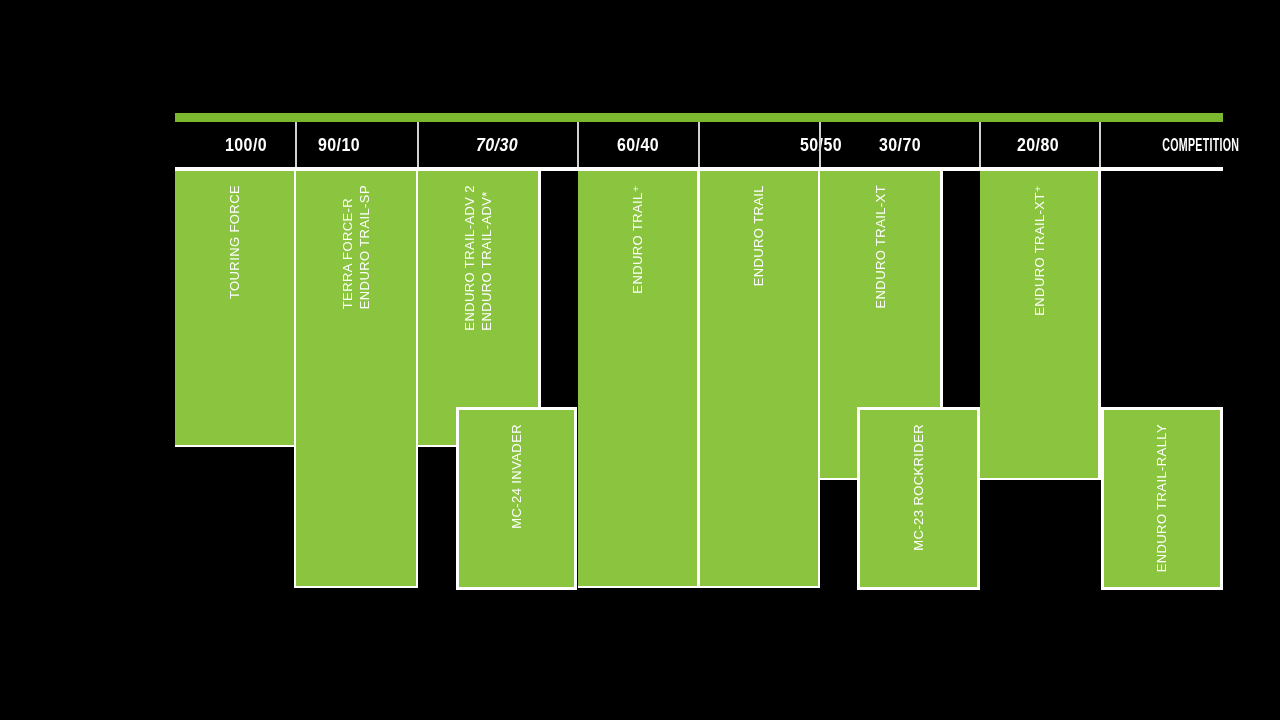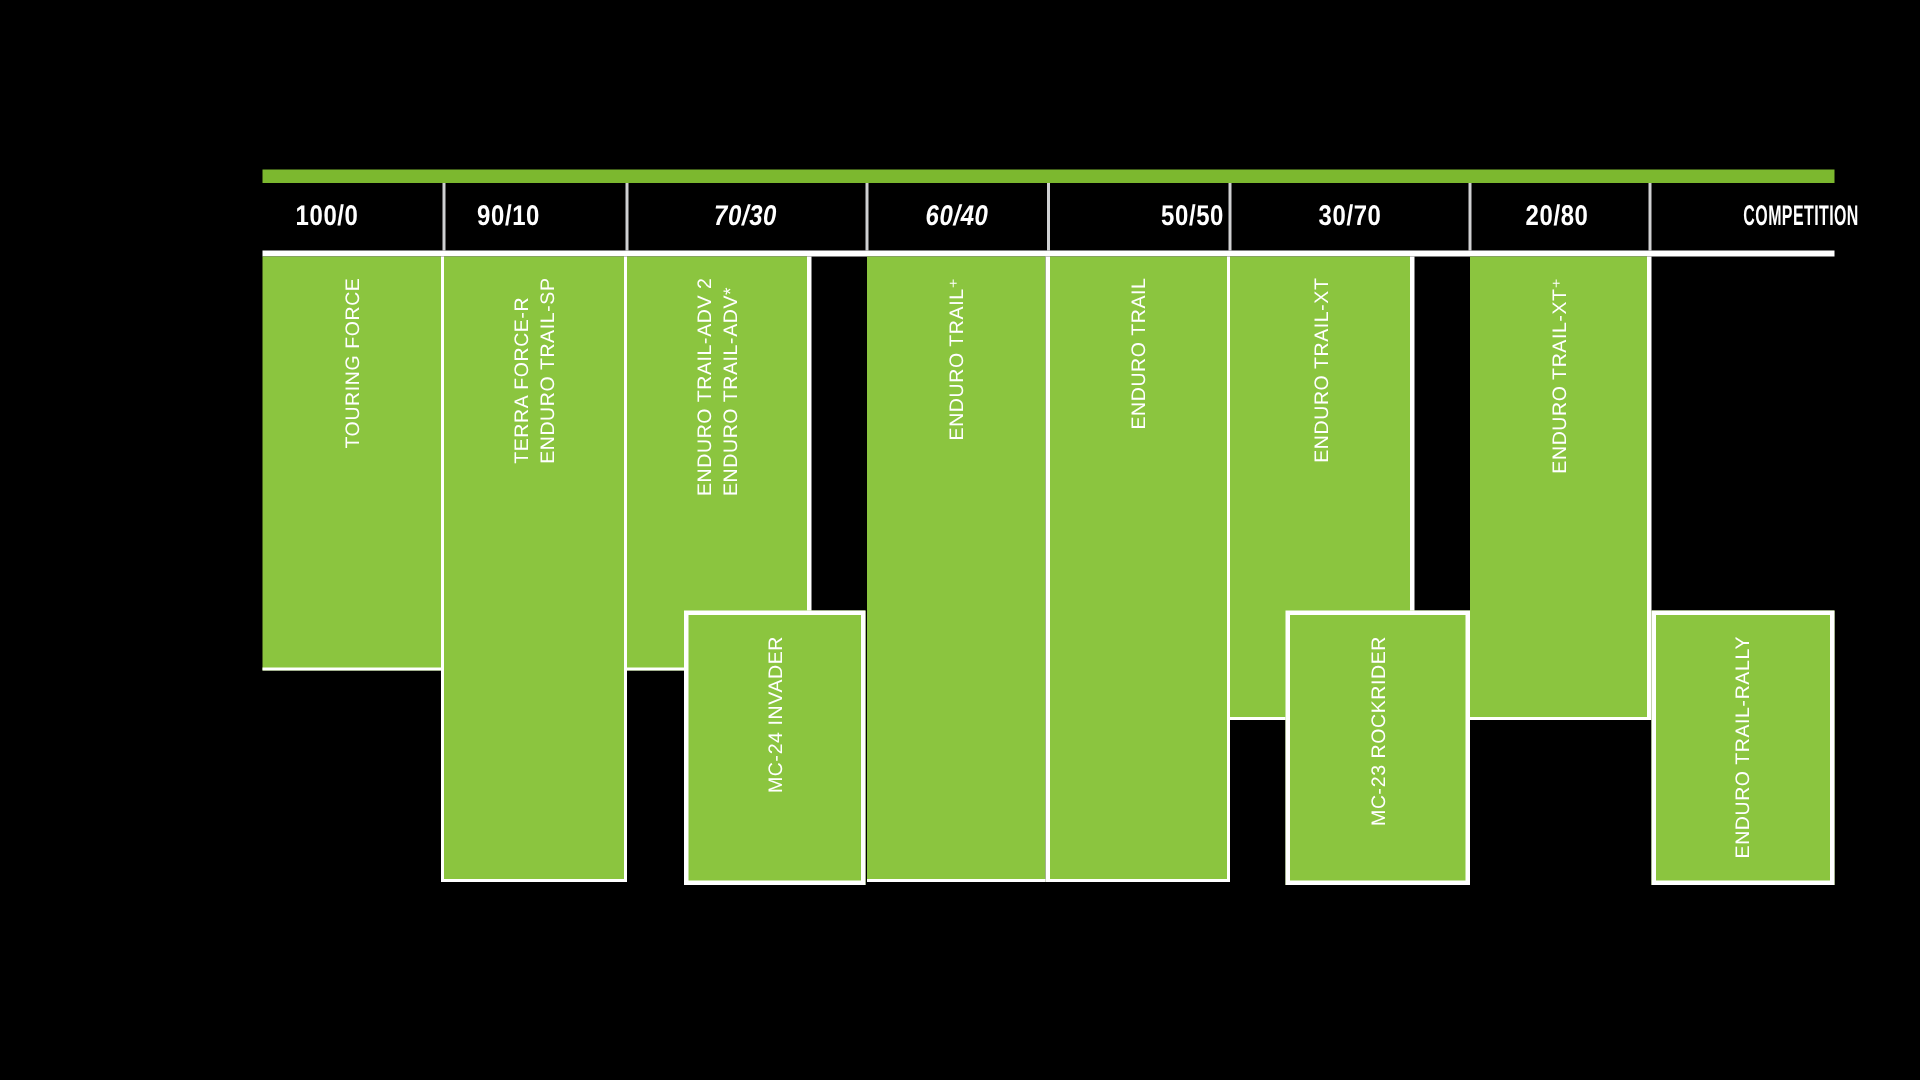--- a/index.html
+++ b/index.html
@@ -27,36 +27,36 @@
     color:#fff;font-size:13px;letter-spacing:.4px;line-height:17px;
     white-space:pre-line;text-align:left;
   }
 </style>
 </head>
 <body>
 
 <div class="stage">
   <div class="accent" style="background: rgb(124, 184, 47);"></div>
   <div class="header-row">
-      <div class="hcell" style="left: 158px; width: 120.5px; align-items: center;">
+      <div class="hcell" style="left: 186px; width: 120.5px; align-items: center;">
         <span class="hlabel">100/0</span>
       </div>
       <div class="hcell" style="left: 278px; width: 122px;">
         <span class="hlabel">90/10</span>
       </div>
       <div class="hsep" style="left: 294.5px; background: rgb(207, 208, 210);"></div>
       <div class="hcell" style="left: 417.5px; width: 160px; font-style: italic;">
         <span class="hlabel">70/30</span>
       </div>
       <div class="hsep" style="left: 416.5px; background: rgb(207, 208, 210);"></div>
-      <div class="hcell" style="left: 577.5px; width: 121.5px; font-style: italic;">
+      <div class="hcell" style="left: 577.5px; width: 121.5px;">
         <span class="hlabel">60/40</span>
       </div>
       <div class="hsep" style="left: 576.5px; background: rgb(207, 208, 210);"></div>
-      <div class="hcell" style="left: 699px; width: 137px; padding-left: 28px;">
+      <div class="hcell" style="left: 725px; width: 137px; padding-left: 28px;">
         <span class="hlabel">50/50</span>
       </div>
       <div class="hsep" style="left: 698px; background: rgb(207, 208, 210);"></div>
       <div class="hcell" style="left: 819.5px; width: 160.5px;">
         <span class="hlabel">30/70</span>
       </div>
       <div class="hsep" style="left: 818.5px; background: rgb(207, 208, 210);"></div>
       <div class="hcell" style="left: 980px; width: 117px;">
         <span class="hlabel">20/80</span>
       </div>

